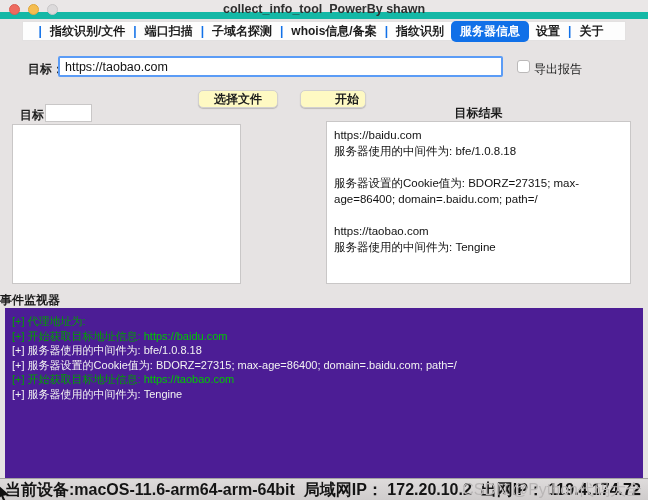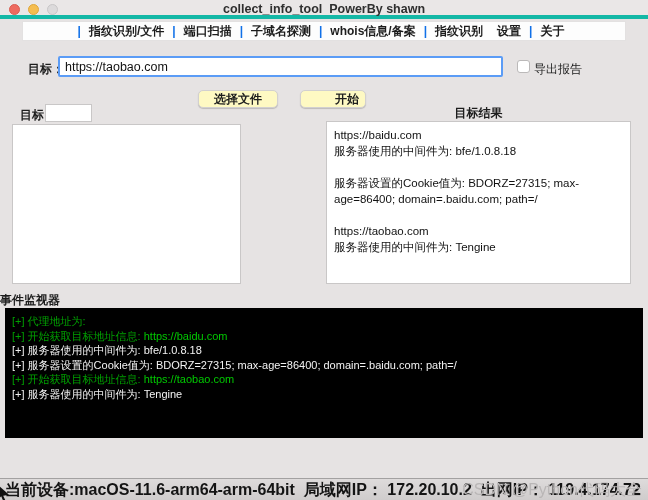--- a/index.html
+++ b/index.html
@@ -5,21 +5,21 @@
   * { margin:0; padding:0; box-sizing:border-box; }
   html,body { width:648px; height:500px; }
   body { font-family:"Liberation Sans", sans-serif; }
   #window {
     position:relative; width:648px; height:500px;
     background:#e6e3e3; overflow:hidden;
   }
   
   #titlebar {
     position:absolute; left:0; top:0; width:648px; height:19px;
-    background:#eae7e7; border-bottom:4px solid #14b8a6;
+    background:#eae7e7; border-bottom:7px solid #14b8a6;
   }
   .lights { position:absolute; left:9px; top:4px; display:flex; gap:8px; }
   .light { width:11px; height:11px; border-radius:50%; }
   .light.red    { background:#ee6a5f; border:0.5px solid #d95d52; }
   .light.yellow { background:#f5bd4f; border:0.5px solid #dfa73c; }
   .light.gray   { background:#dcdadb; border:0.5px solid #c8c6c7; }
   #title {
     position:absolute; left:0; top:0; width:648px; height:19px;
     text-align:center; line-height:19px;
     font-size:12.5px; font-weight:700; color:#2f2f2f; white-space:pre;
@@ -77,22 +77,22 @@
   #results-title { left:326px; top:105px; width:305px; text-align:center; }
   #results-area {
     position:absolute; left:326px; top:121px; width:305px; height:163px;
     background:#ffffff; border:1px solid #c9c7c7; resize:none; outline:none;
     font-family:"Liberation Sans", sans-serif; font-size:11.5px;
     line-height:16px; color:#111; padding:5px 7px; white-space:pre-wrap;
   }
   
   #monitor-title { left:0; top:292px; }
   #console {
-    position:absolute; left:5px; top:308px; width:638px; height:130px;
-    background:#000000; padding:6px 7px; overflow:hidden;
+    position:absolute; left:5px; top:308px; width:638px; height:170px;
+    background:#4c1d95; padding:6px 7px; overflow:hidden;
   }
   .console-line {
     font-family:"Liberation Sans", sans-serif;
     font-size:11px; line-height:14.5px; white-space:pre;
   }
   .c-green  { color:#00a000; }
   .c-bright { color:#00c800; }
   .c-white  { color:#f2f2f2; }
   
   #statusbar {
@@ -132,20 +132,21 @@
     <span class="tab-sep">|</span>
     <span class="tab">指纹识别/文件</span>
     <span class="tab-sep">|</span>
     <span class="tab">端口扫描</span>
     <span class="tab-sep">|</span>
     <span class="tab">子域名探测</span>
     <span class="tab-sep">|</span>
     <span class="tab">whois信息/备案</span>
     <span class="tab-sep">|</span>
     <span class="tab">指纹识别</span>
+    <span class="tab selected">服务器信息</span>
     <span class="tab">设置</span>
     <span class="tab-sep">|</span>
     <span class="tab">关于</span>
   </div>
 
   <span class="lbl" id="target-label">目标：</span>
   <input id="target-input" type="text" value="https://taobao.com" style="">
   <div id="export-checkbox"></div>
   <span class="lbl" id="export-label">导出报告</span>
 

